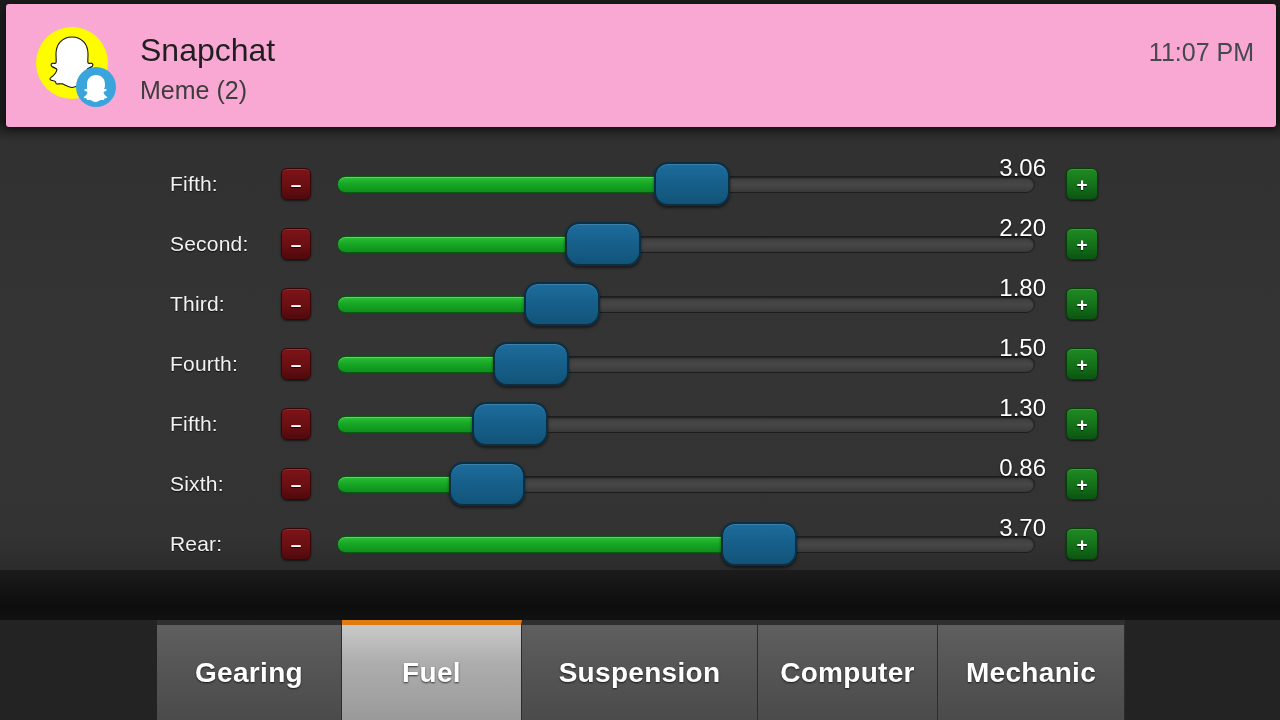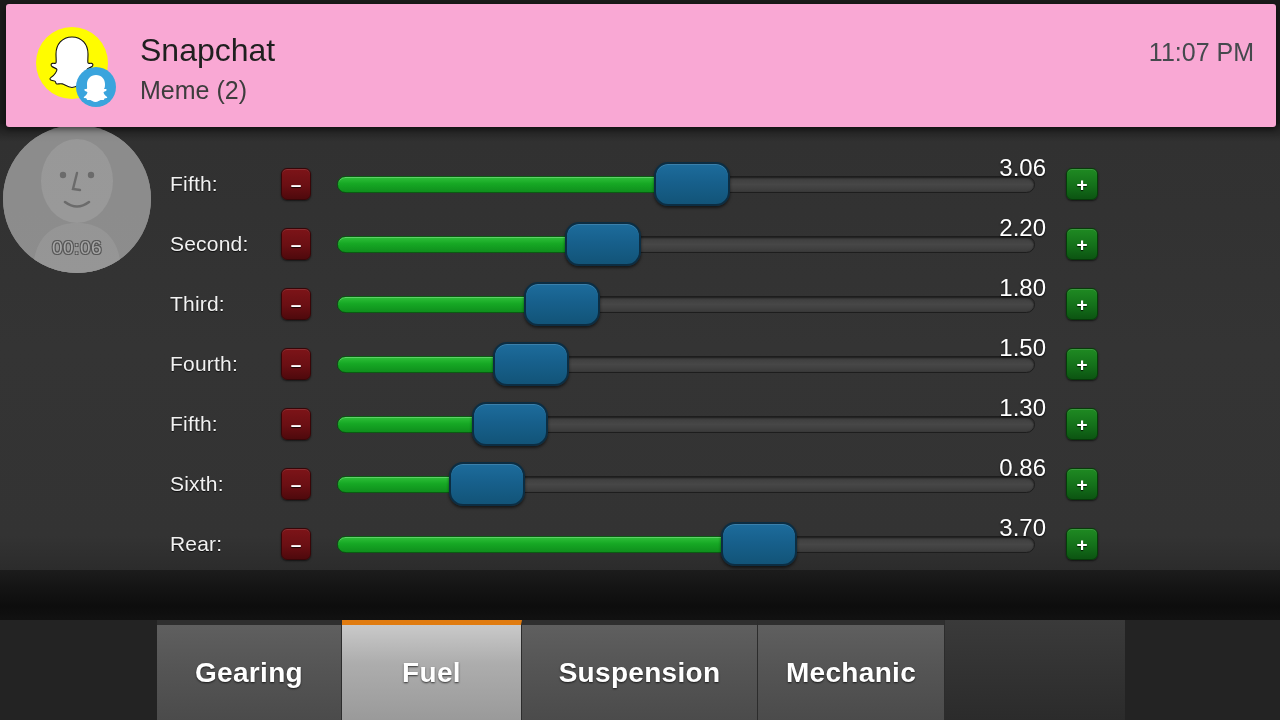--- a/index.html
+++ b/index.html
@@ -335,37 +335,28 @@
   <div class="tabbar" id="tabbar">
       <div class="tab" style="width: 185px;">
         <span>Gearing</span>
       </div>
       <div class="tab active" style="width: 180px;">
         <span>Fuel</span>
       </div>
       <div class="tab" style="width: 236px;">
         <span>Suspension</span>
       </div>
+      <div class="tab" style="width: 180px;">
+        <span>Computer</span>
+      </div>
       <div class="tab" style="width: 187px;">
         <span>Mechanic</span>
       </div>
     </div>
 
-  <div class="avatar-bubble">
-    <svg class="avatar-face" viewBox="0 0 148 148">
-      <rect x="0" y="0" width="148" height="148" fill="#c4c4c4"></rect>
-      <path d="M30 148 C30 112 50 98 74 98 C98 98 118 112 118 148 Z" fill="#d3d3d3"></path>
-      <ellipse cx="74" cy="56" rx="36" ry="42" fill="#d8d8d8"></ellipse>
-      <circle cx="60" cy="50" r="3.2" fill="#8f8f8f"></circle>
-      <circle cx="88" cy="50" r="3.2" fill="#8f8f8f"></circle>
-      <path d="M74 48 L70 64 L77 65" stroke="#8f8f8f" stroke-width="2.4" fill="none" stroke-linecap="round"></path>
-      <path d="M62 77 Q74 86 86 77" stroke="#8f8f8f" stroke-width="2.6" fill="none" stroke-linecap="round"></path>
-    </svg>
-    <div class="avatar-timer">00:06</div>
-  </div>
 
   <div class="notif">
     <svg class="notif-logo" viewBox="0 0 84 84">
       <circle cx="38" cy="38" r="36" fill="#FFFC00"></circle>
       <path d="M38 12 C28 12 22 19.5 22 29 c0 4 .4 7.2 .1 8.6 c-.3 1.4 -2.4 .4 -3.8 .8 c-1.4 .4 -1.7 2 -.3 3.1 c1.6 1.3 4.6 1.8 4.9 2.9 c.3 1.1 -2 5.6 -6.1 8.2 c-1.4 .9 -.9 2.2 .6 2.7 c1.9 .6 3.6 .5 4.1 1.4 c.4 .8 .2 2.1 1.3 2.3 c1.3 .2 3.3 -.6 5.6 -.1 c2 .4 5.1 3.6 9.6 3.6 c4.5 0 7.6 -3.2 9.6 -3.6 c2.3 -.5 4.3 .3 5.6 .1 c1.1 -.2 .9 -1.5 1.3 -2.3 c.5 -.9 2.2 -.8 4.1 -1.4 c1.5 -.5 2 -1.8 .6 -2.7 c-4.1 -2.6 -6.4 -7.1 -6.1 -8.2 c.3 -1.1 3.3 -1.6 4.9 -2.9 c1.4 -1.1 1.1 -2.7 -.3 -3.1 c-1.4 -.4 -3.5 .6 -3.8 -.8 c-.3 -1.4 .1 -4.6 .1 -8.6 C54 19.5 48 12 38 12 Z" fill="#ffffff" stroke="#111111" stroke-width="1.1"></path>
       <circle cx="62" cy="62" r="20" fill="#3aa4dd"></circle>
       <path d="M62 50 C56.5 50 53 54 53 59 c0 2.2 .2 3.9 .05 4.6 c-.15 .75 -1.3 .2 -2.05 .45 c-.75 .2 -.9 1.05 -.15 1.65 c.85 .7 2.45 .95 2.6 1.55 c.15 .6 -1.05 3 -3.25 4.4 c-.75 .5 -.5 1.2 .3 1.45 c1 .3 1.9 .25 2.2 .75 c.2 .45 .1 1.15 .7 1.25 c.7 .1 1.75 -.3 3 -.05 c1.05 .2 2.7 1.9 5.1 1.9 c2.4 0 4.05 -1.7 5.1 -1.9 c1.25 -.25 2.3 .15 3 .05 c.6 -.1 .5 -.8 .7 -1.25 c.3 -.5 1.2 -.45 2.2 -.75 c.8 -.25 1.05 -.95 .3 -1.45 c-2.2 -1.4 -3.4 -3.8 -3.25 -4.4 c.15 -.6 1.75 -.85 2.6 -1.55 c.75 -.6 .6 -1.45 -.15 -1.65 c-.75 -.25 -1.9 .3 -2.05 -.45 C71 62.9 71 61.2 71 59 C71 54 67.5 50 62 50 Z" fill="#ffffff"></path>
     </svg>
     <div class="notif-title">Snapchat</div>
     <div class="notif-sub">Meme (2)</div>

